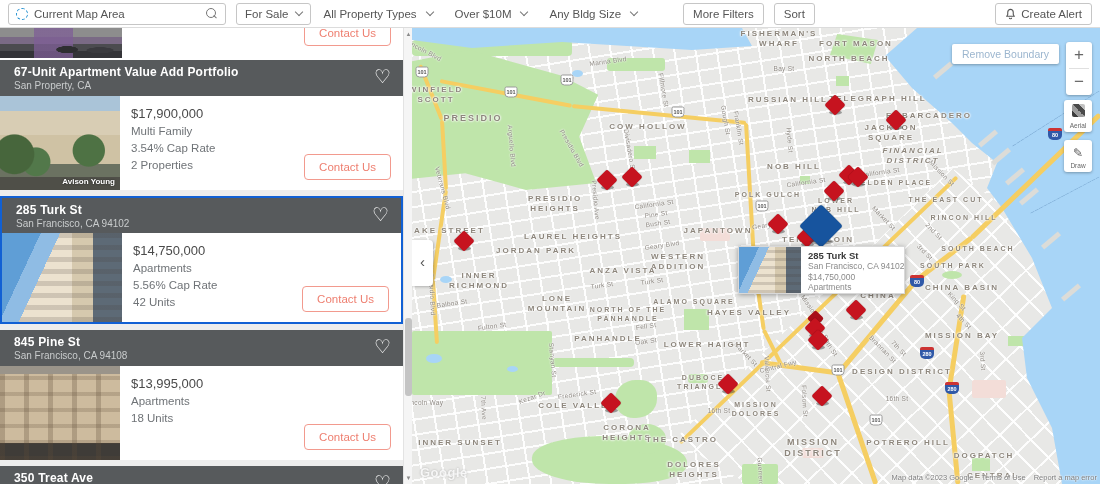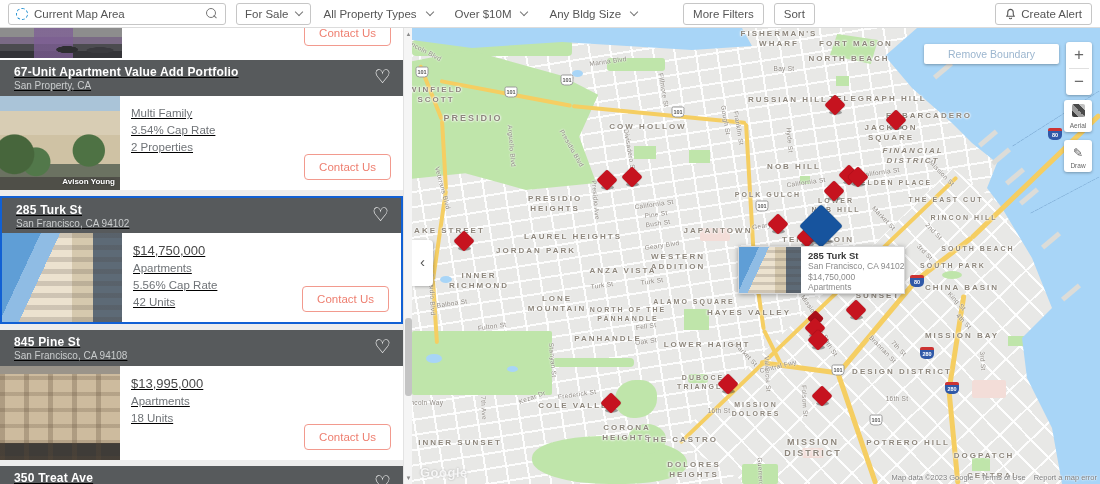--- a/index.html
+++ b/index.html
@@ -12,21 +12,21 @@
 .mag{width:12px;height:12px;position:relative;flex:none;}
 .mag::before{content:'';position:absolute;left:0;top:0;width:8px;height:8px;border:1.4px solid #777;border-radius:50%;}
 .mag::after{content:'';position:absolute;left:7.5px;top:7.5px;width:4px;height:1.4px;background:#777;transform:rotate(45deg);transform-origin:0 0;}
 .selbox{display:flex;align-items:center;height:22px;border:1px solid #c6c6c6;border-radius:3px;padding:0 8px;gap:8px;font-size:11.5px;color:#555;background:#fff;}
 .chip{display:flex;align-items:center;gap:10px;font-size:11.5px;color:#555;padding:0 2px;white-space:nowrap;}
 .chev{width:6px;height:6px;border-right:1.5px solid #777;border-bottom:1.5px solid #777;transform:rotate(45deg);margin-top:-3px;flex:none;}
 .btn{display:flex;align-items:center;height:22px;border:1px solid #c6c6c6;border-radius:3px;padding:0 9px;font-size:11.5px;color:#555;background:#fff;white-space:nowrap;gap:5px;}
 .spacer{flex:1;}
 
 .cards{position:absolute;left:0;top:28px;width:403px;height:456px;background:#ededed;overflow:hidden;}
-.card{background:#bef264;margin-bottom:6px;position:relative;text-decoration:underline;}
+.card{background:#bef264;margin-bottom:6px;position:relative;}
 .card.ptop{height:30px;margin-bottom:2px;overflow:visible;}
 .chead{background:#575a5c;height:36px;position:relative;padding:5px 14px;}
 .ctitle{display:block;color:#fff;font-size:12px;font-weight:bold;line-height:15px;letter-spacing:.2px;white-space:nowrap;}
 .cloc{display:block;color:#c9cccd;font-size:10px;line-height:12px;}
 .heart{position:absolute;right:12px;top:6px;color:#fff;font-size:19px;line-height:22px;}
 .cbody{position:relative;height:94px;background:#fff;}
 .sel{border:2px solid #1160d4;}
 .sel .cbody{height:89px;}
 .sel .chead{height:35px;}
 .photo{position:absolute;left:0;top:0;bottom:0;width:120px;overflow:hidden;}
@@ -67,21 +67,21 @@
 .pin.blue{z-index:25;}
 .pin.blue .d{width:31px;height:31px;background:#17549e;border-radius:3px;}
 .pin.blue .gsh{top:28px;width:24px;height:6px;}
 .pin.cluster .d2{position:absolute;left:2px;top:-8px;width:12px;height:12px;background:#a80f18;border-radius:2px;transform:rotate(45deg);}
 .popup{position:absolute;left:326px;top:218px;width:167px;height:48px;background:#fff;border:1px solid #d8d8d8;box-shadow:0 1px 5px rgba(0,0,0,.35);display:flex;z-index:30;}
 .popup .pphoto{width:62px;flex:none;background:linear-gradient(115deg,#5f9ed6 0 24%,#8fbce4 24% 36%,rgba(0,0,0,0) 36%),repeating-linear-gradient(0deg,rgba(70,60,55,.18) 0 3px,rgba(0,0,0,0) 3px 8px),linear-gradient(90deg,#49607a 0 10%,#ece2cf 10% 58%,#d6c9ae 58% 76%,#5d6a76 76%);}
 .popup .ptxt{padding:3px 7px;overflow:hidden;}
 .ptitle{display:block;font-size:9.5px;font-weight:bold;color:#3a3a3a;line-height:11px;white-space:nowrap;}
 .pline{display:block;font-size:8.5px;color:#8a8a8a;line-height:10.5px;white-space:nowrap;}
 .mapbtn{position:absolute;background:#fff;box-shadow:0 1px 3px rgba(0,0,0,.3);border-radius:2px;z-index:35;text-align:center;}
-.rmbound{right:41px;top:16px;padding:4px 24px;font-size:10.5px;color:#9cb6cf;}
+.rmbound{right:41px;top:16px;padding:4px 10px;font-size:10.5px;color:#9cb6cf;}
 .zoomgrp{right:8px;top:14px;width:26px;border-radius:3px;}
 .zbtn{width:26px;height:26px;font-size:17px;color:#666;line-height:26px;}
 .zdiv{height:1px;background:#e0e0e0;margin:0 3px;}
 .sqbtn{right:8px;width:28px;height:32px;padding-top:3px;border-radius:3px;}
 .sqbtn .lbl{display:block;font-size:6.5px;color:#666;margin-top:1px;}
 .aerialicon{display:inline-block;width:13px;height:13px;border-radius:2px;background:linear-gradient(45deg,#3c3c3c 25%,#9c9c9c 25% 50%,#4a4a4a 50% 75%,#c2c2c2 75%);}
 .drawicon{font-size:12px;color:#555;line-height:13px;}
 .collapse{position:absolute;left:0;top:212px;width:21px;height:46px;background:#fff;border-radius:0 4px 4px 0;box-shadow:1px 1px 3px rgba(0,0,0,.25);z-index:35;color:#555;font-size:15px;text-align:center;line-height:44px;}
 .glogo{position:absolute;left:8px;bottom:4px;z-index:34;font-size:13px;font-weight:bold;color:rgba(255,255,255,.85);letter-spacing:.5px;text-shadow:0 0 2px rgba(90,90,90,.45);}
 .attrib{position:absolute;right:3px;bottom:2px;z-index:34;font-size:7.5px;color:#7d7d7d;text-shadow:0 0 2px #fff,0 0 2px #fff;display:flex;gap:8px;}
@@ -140,20 +140,21 @@
       <div class="chead">
         <div class="ctitle">67-Unit Apartment Value Add Portfolio</div>
         <div class="cloc">San Property, CA</div>
         <div class="heart">♡</div>
       </div>
       <div class="cbody">
         <div class="photo photo-67">
           <div class="wm">Avison Young</div>
         </div>
         <div class="cdet">
+          <div class="cprice">$17,900,000</div>
           <div class="cline">Multi Family</div>
           <div class="cline">3.54% Cap Rate</div>
           <div class="cline">2 Properties</div>
         </div>
         <div class="contact">Contact Us</div>
       </div>
     </div>
     <div class="card sel">
       <div class="chead">
         <div class="ctitle">285 Turk St</div>
@@ -280,21 +281,21 @@
       <div class="nlabel" style="left: 356px; top: 167px; font-size: 7px;">POLK GULCH</div>
       <div class="nlabel" style="left: 424px; top: 178px; font-size: 7px;">LOWER
 NOB HILL</div>
       <div class="nlabel" style="left: 534px; top: 172px; font-size: 7px;">THE EAST CUT</div>
       <div class="nlabel" style="left: 552px; top: 190px; font-size: 7px;">RINCON HILL</div>
       <div class="nlabel" style="left: 406px; top: 212px; font-size: 8px;">TENDERLOIN</div>
       <div class="nlabel" style="left: 566px; top: 221px; font-size: 7px;">SOUTH BEACH</div>
       <div class="nlabel" style="left: 541px; top: 238px; font-size: 7px;">SOUTH PARK</div>
       <div class="nlabel" style="left: 550px; top: 260px; font-size: 8px;">CHINA BASIN</div>
       <div class="nlabel" style="left: 550px; top: 308px; font-size: 8px;">MISSION BAY</div>
-      <div class="nlabel" style="left: 466px; top: 268px; font-size: 8px;">SUNSET</div>
+      <div class="nlabel" style="left: 466px; top: 268px; font-size: 8px;">CHINA</div>
       <div class="nlabel" style="left: 490px; top: 344px; font-size: 8px;">DESIGN DISTRICT</div>
       <div class="nlabel" style="left: 401px; top: 420px; font-size: 9px;">MISSION
 DISTRICT</div>
       <div class="nlabel" style="left: 496px; top: 415px; font-size: 8px;">POTRERO HILL</div>
       <div class="nlabel" style="left: 572px; top: 428px; font-size: 8px;">DOGPATCH</div>
       <div class="nlabel" style="left: 581px; top: 448px; font-size: 8px;">CENTRAL</div>
       <div class="nlabel" style="left: 61px; top: 91px; font-size: 9px;">PRESIDIO</div>
       <div class="nlabel" style="left: 24px; top: 67px; font-size: 8px;">WINFIELD
 SCOTT</div>
       <div class="nlabel" style="left: 236px; top: 99px; font-size: 8px;">COW HOLLOW</div>

